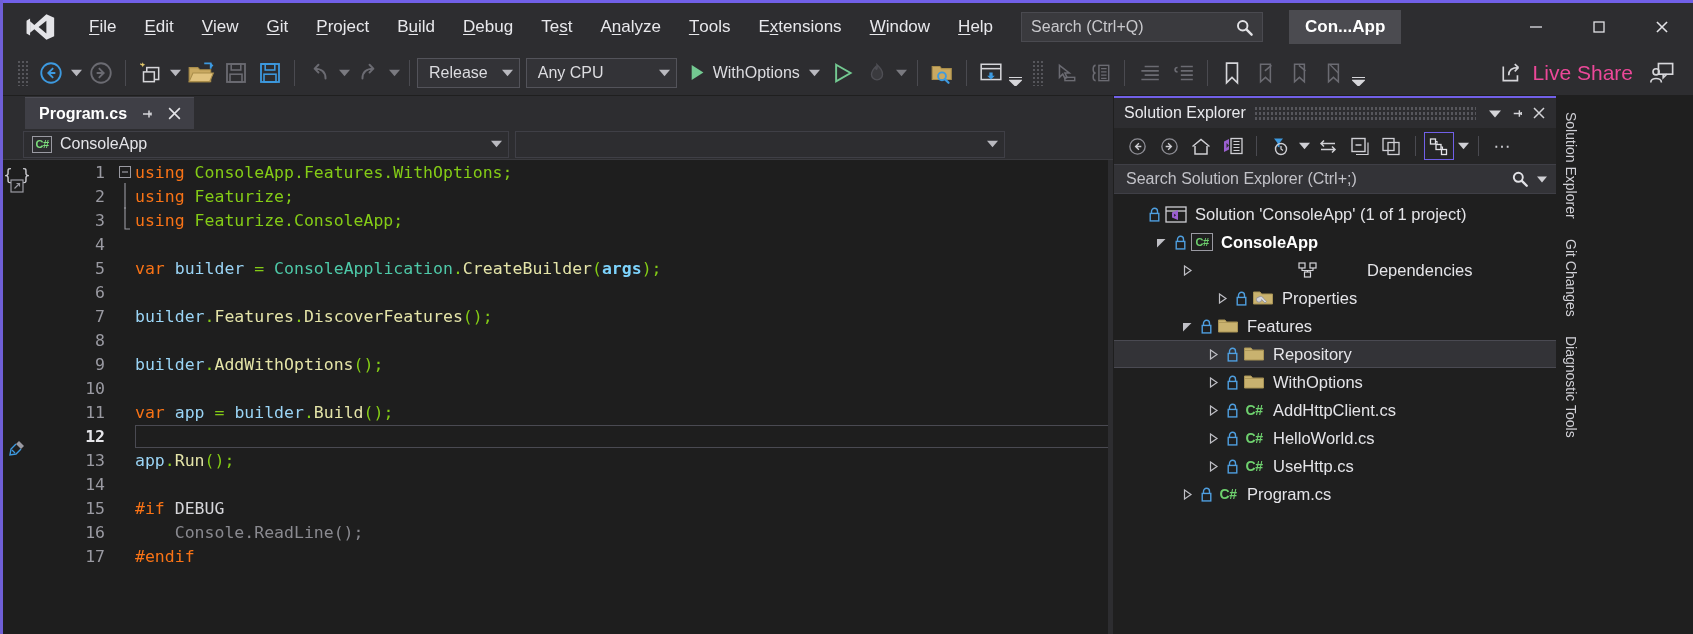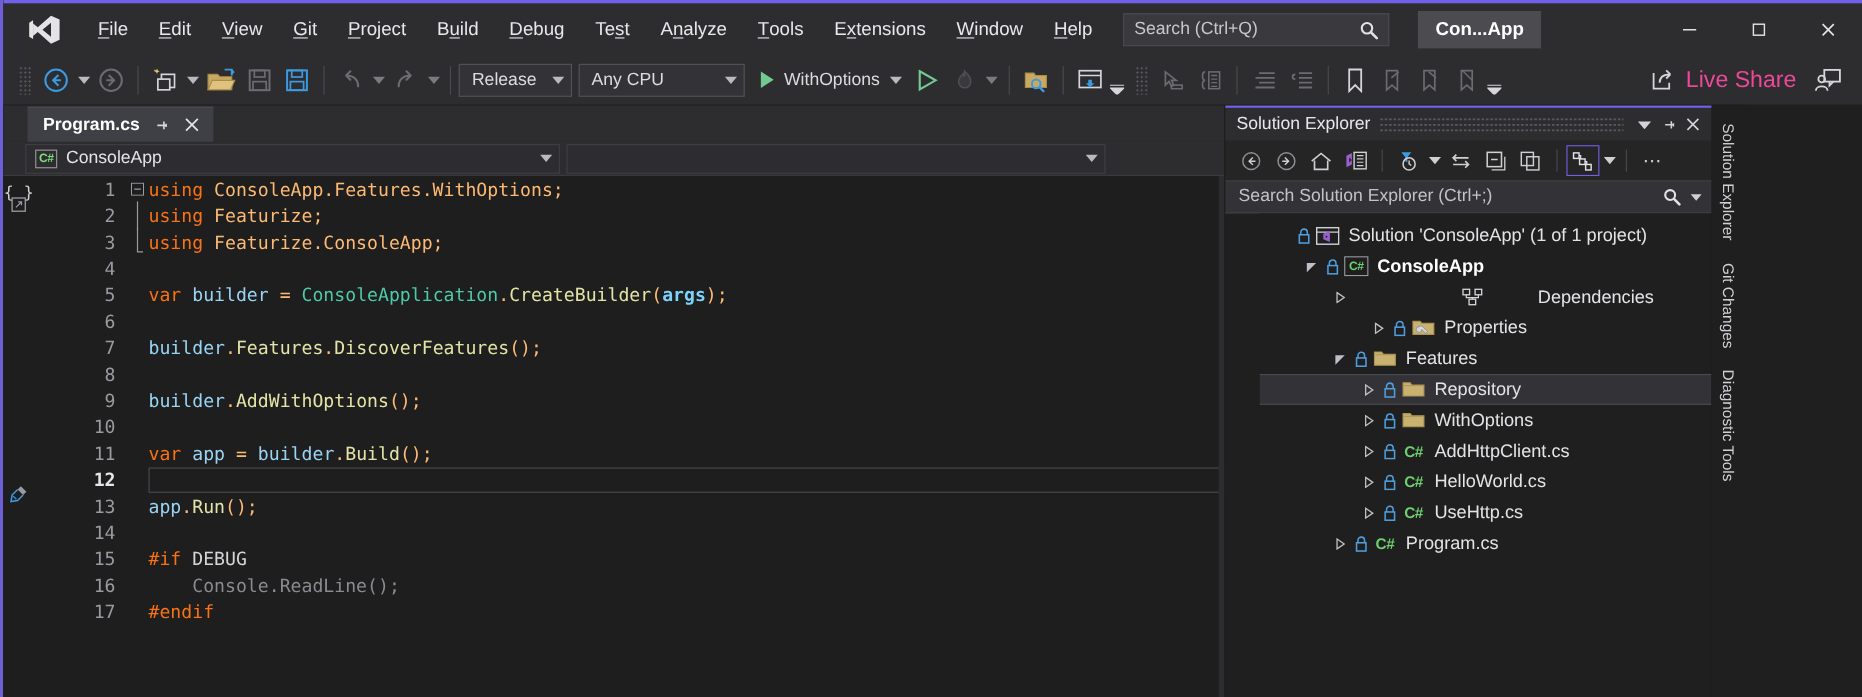--- a/index.html
+++ b/index.html
@@ -230,21 +230,21 @@
   .scroll-gutter {
     position: absolute; right: 0; top: 0; bottom: 0;
     width: 5px; background: #2d2d30;
   }
   
   .k   { color: #f97316; }   
   .typ { color: #4ec9a8; }   
   .mth { color: #e4e4a8; }   
   .id  { color: #9ad4f5; }   
   .par { color: #7dd3fc; font-weight: bold; }   
-  .pun { color: #fdba74; }   
+  .pun { color: #84cc16; }   
   .dis { color: #8a8a90; text-align: center; }   
   .pp  { color: #d6d6da; }   
 
   
   .se-pane {
     width: 443px;
     background: #1f1f1f;
     display: flex; flex-direction: column;
     border-left: 1px solid #1f1f1f;
   }
@@ -290,21 +290,20 @@
   }
   .se-search input {
     flex: 1; background: transparent; border: 0; outline: 0;
     color: #cfcfd4; font-size: 16px;
     font-family: "Liberation Sans", sans-serif;
   }
   .se-search input::placeholder { color: #c2c2c8; opacity: 1; }
   .se-tree {
     flex: 1; padding-top: 6px; overflow: hidden;
     background: #1f1f1f;
-    margin-left: 31px;
   }
   .tree-row {
     height: 28px;
     display: flex; align-items: center;
     color: #e4e4e8; font-size: 16.5px;
     padding-right: 6px;
     white-space: nowrap;
   }
   .tree-row.selected {
     background: #333337;

